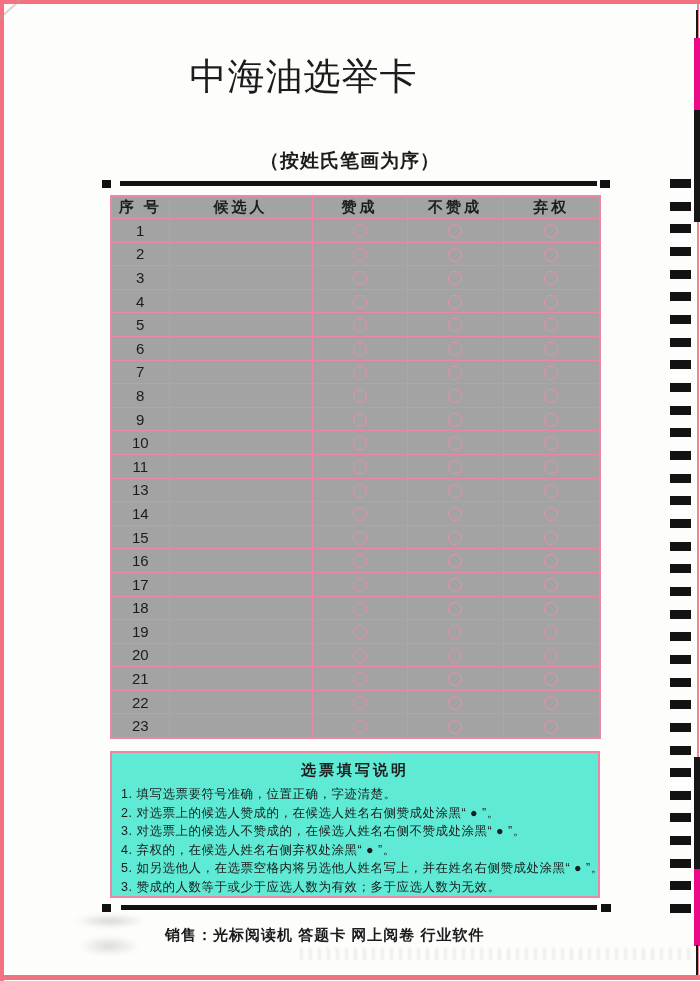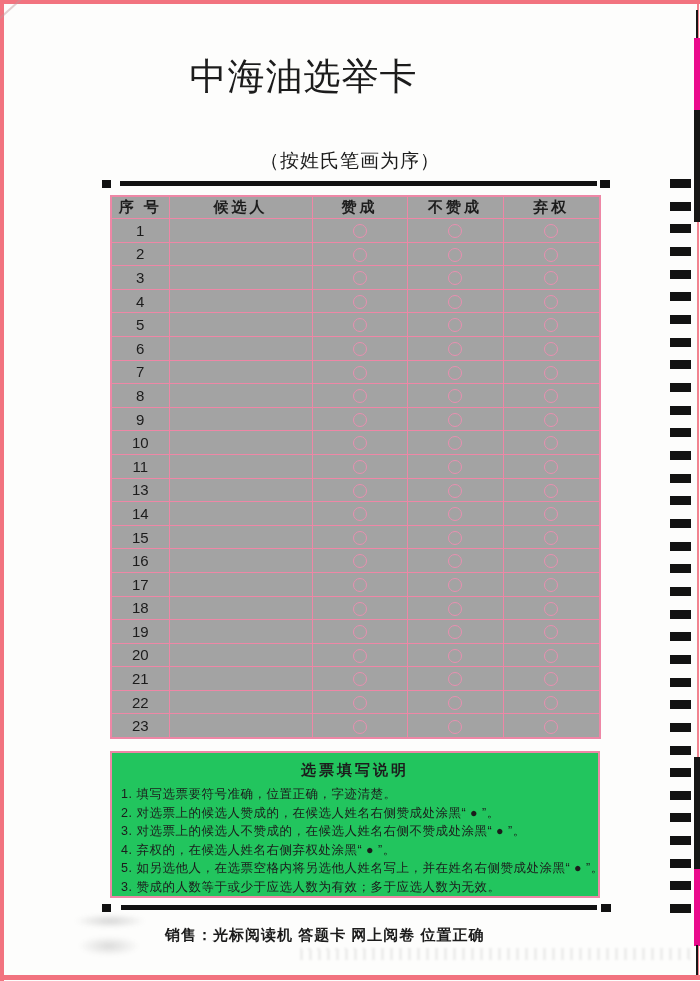--- a/index.html
+++ b/index.html
@@ -29,21 +29,21 @@
   .smudge2{left:78px;top:936px;width:62px;height:20px;opacity:.3;}
   .streak{position:absolute;left:300px;top:948px;width:395px;height:12px;opacity:.12;background:repeating-linear-gradient(87deg,#777 0 3px,transparent 3px 9px);filter:blur(1px);}
 
   .title{
     position:absolute;left:0;top:52px;width:607px;text-align:center;
     font-family:"Liberation Serif","DejaVu Serif",serif;
     font-size:37px;font-weight:400;letter-spacing:1px;white-space:nowrap;
   }
   .subtitle{
     position:absolute;left:0;top:148px;width:700px;text-align:center;
-    font-size:19px;font-weight:normal;letter-spacing:1px;
+    font-size:19px;font-weight:bold;letter-spacing:1px;
   }
 
   
   .hbar{position:absolute;background:#111;}
   .sq{position:absolute;background:#111;}
   .bar-top{left:120px;top:181px;width:477px;height:5px;}
   .sqtl{left:102px;top:180px;width:9px;height:8px;}
   .sqtr{left:600px;top:180px;width:10px;height:8px;}
   .bar-bot{left:121px;top:905px;width:476px;height:5px;}
   .sqbl{left:102px;top:904px;width:9px;height:8px;}
@@ -62,21 +62,21 @@
   td.col-name{height:22.6px;}
   td.col-bubble{height:22.6px;text-align:center;vertical-align:middle;}
   .bubble{
     display:inline-block;width:12px;height:12px;border-radius:50%;
     border:1.6px solid #e98fb0;vertical-align:middle;background:transparent;
   }
 
   
   .inst{
     position:absolute;left:110px;top:751px;width:486px;height:143px;
-    border:2px solid #ee87a6;background:#22c55e;
+    border:2px solid #ee87a6;background:#5eead4;
   }
   .inst-title{margin-top:8px;text-align:center;font-size:15px;font-weight:bold;letter-spacing:3px;}
   .inst-list{margin:5px 0 16px 0;padding:0 8px 0 9px;list-style:none;}
   .inst-list li{font-size:12.5px;line-height:18.6px;white-space:nowrap;letter-spacing:.5px;}
 
   .footer{
     position:absolute;left:165px;top:926px;font-size:15px;font-weight:bold;letter-spacing:1px;
   }
 </style>
 </head>
@@ -293,21 +293,21 @@
       <li>4. 弃权的，在候选人姓名右侧弃权处涂黑“ ● ”。</li>
       <li>5. 如另选他人，在选票空格内将另选他人姓名写上，并在姓名右侧赞成处涂黑“ ● ”。</li>
       <li>3. 赞成的人数等于或少于应选人数为有效；多于应选人数为无效。</li>
     </ul>
   </div>
 
   <div class="sq sqbl"></div>
   <div class="hbar bar-bot"></div>
   <div class="sq sqbr"></div>
 
-  <div class="footer">销售：光标阅读机 答题卡 网上阅卷 位置正确</div>
+  <div class="footer">销售：光标阅读机 答题卡 网上阅卷 行业软件</div>
 
   <div>
       <div class="tmark" style="top: 179px;"></div>
       <div class="tmark" style="top: 201.66px;"></div>
       <div class="tmark" style="top: 224.32px;"></div>
       <div class="tmark" style="top: 246.98px;"></div>
       <div class="tmark" style="top: 269.64px;"></div>
       <div class="tmark" style="top: 292.3px;"></div>
       <div class="tmark" style="top: 314.96px;"></div>
       <div class="tmark" style="top: 337.62px;"></div>

